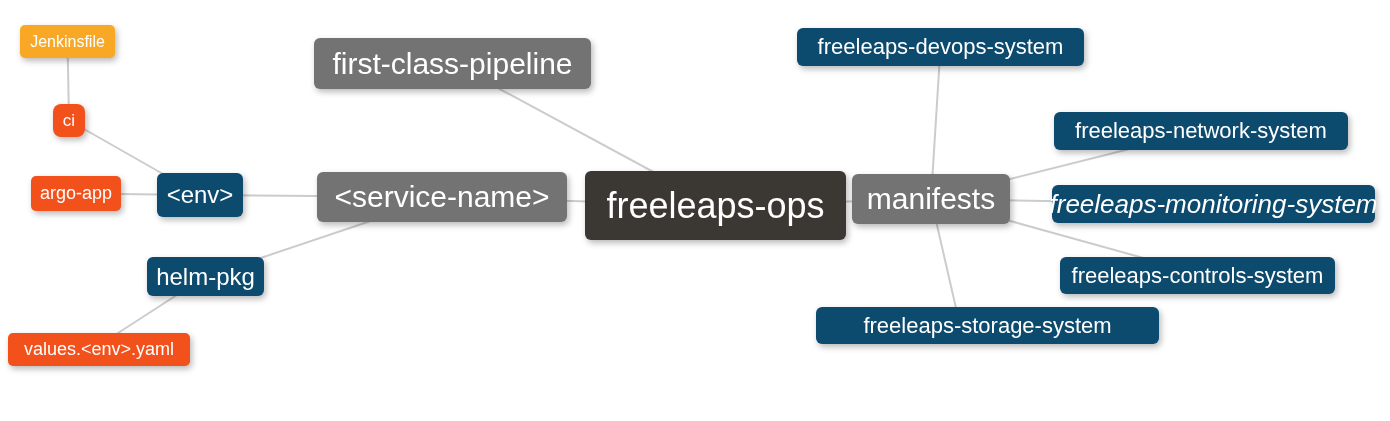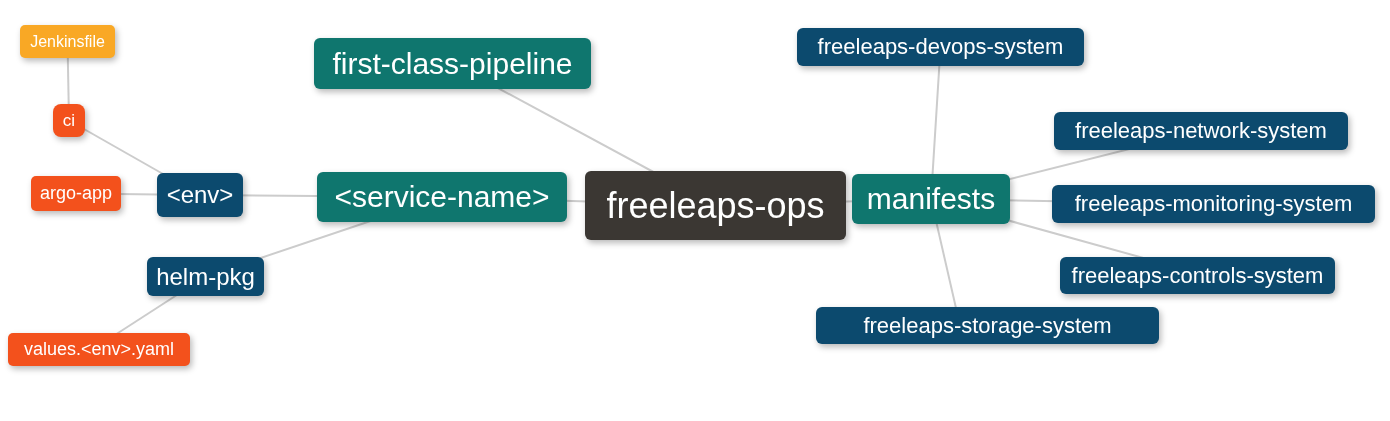--- a/index.html
+++ b/index.html
@@ -32,40 +32,40 @@
     align-items: center;
     justify-content: center;
     color: #ffffff;
     white-space: nowrap;
     border-radius: 6px;
     box-shadow: 2px 3px 6px rgba(0,0,0,0.28);
     cursor: pointer;
     user-select: none;
   }
   
-  .c-blue   { background: #0f766e; text-align: center; }
+  .c-blue   { background: #737373; text-align: center; }
   .c-green  { background: #0c4a6e; }
   .c-orange { background: #f9a825; }
   .c-red    { background: #f3511c; }
   .c-dark   { background: #3b3733; }
 
   
   .n-jenkinsfile { left: 20px;  top: 25px;  width: 95px;  height: 33px; font-size: 16px; border-radius: 5px; }
   .n-ci          { left: 53px;  top: 104px; width: 32px;  height: 33px; font-size: 17px; border-radius: 8px; }
   .n-argo-app    { left: 31px;  top: 176px; width: 90px;  height: 35px; font-size: 18px; border-radius: 5px; }
   .n-env         { left: 157px; top: 173px; width: 86px;  height: 44px; font-size: 24px; }
   .n-helm-pkg    { left: 147px; top: 257px; width: 117px; height: 39px; font-size: 24px; }
   .n-values      { left: 8px;   top: 333px; width: 182px; height: 33px; font-size: 18px; border-radius: 5px; }
   .n-fcp         { left: 314px; top: 38px;  width: 277px; height: 51px; font-size: 30px; }
   .n-service     { left: 317px; top: 172px; width: 250px; height: 50px; font-size: 30px; }
   .n-ops         { left: 585px; top: 171px; width: 261px; height: 69px; font-size: 36px; }
   .n-manifests   { left: 852px; top: 174px; width: 158px; height: 50px; font-size: 30px; }
   .n-devops      { left: 797px; top: 28px;  width: 287px; height: 38px; font-size: 22px; }
   .n-network     { left: 1054px; top: 112px; width: 294px; height: 38px; font-size: 22px; }
-  .n-monitoring  { left: 1052px; top: 185px; width: 323px; height: 38px; font-size: 22px; }
+  .n-monitoring  { left: 1052px; top: 185px; width: 323px; height: 38px; font-size: 26px; font-style: italic; }
   .n-controls    { left: 1060px; top: 257px; width: 275px; height: 37px; font-size: 22px; }
   .n-storage     { left: 816px; top: 307px; width: 343px; height: 37px; font-size: 22px; }
 </style>
 </head>
 <body>
 
 <div class="canvas">
 
   <svg class="edges" viewBox="0 0 1390 421" xmlns="http://www.w3.org/2000/svg">
     <line x1="67.5" y1="41.5" x2="69" y2="120.5"></line>

